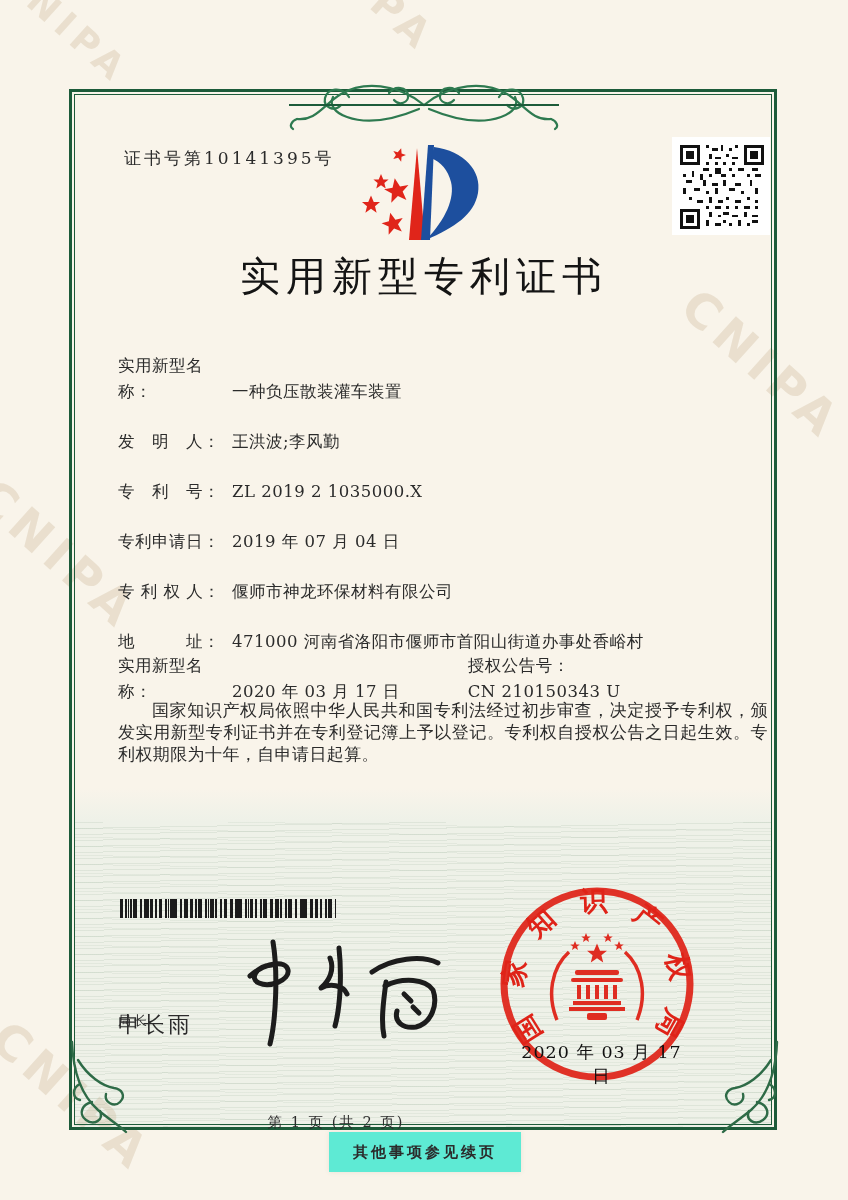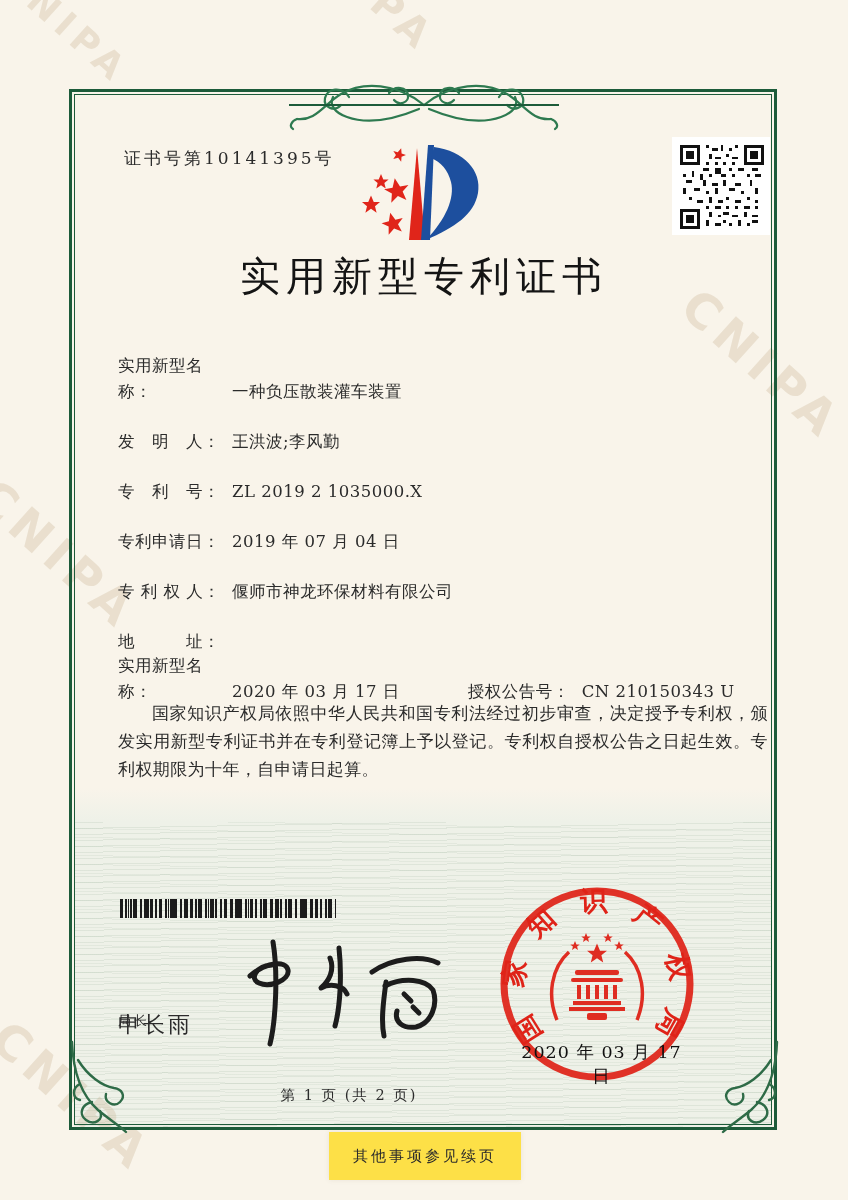--- a/index.html
+++ b/index.html
@@ -34,42 +34,42 @@
   .qr-patch{left:672px;top:137px;width:98px;height:98px;background:#ffffff;z-index:4;}
   .qr{left:680px;top:145px;z-index:5;}
   .title{left:0;top:249px;width:848px;text-align:center;font-size:40px;font-weight:normal;
     letter-spacing:6px;color:#141414;z-index:4;}
   
   .fields{left:118px;top:351px;width:662px;font-size:16.5px;z-index:4;}
   .frow{display:flex;height:50px;align-items:flex-end;line-height:26px;}
   .frow.first{height:54px;}
   .flabel{flex:none;width:114px;letter-spacing:0.5px;}
   .fvalue{letter-spacing:0.5px;}
-  .pair2{margin-left:68px;display:flex;}
-  
-  .paragraphs{left:118px;top:699px;width:650px;font-size:17px;line-height:28px;
+  .pair2{margin-left:68px;display:flex;flex-direction:column;}
+  
+  .paragraphs{left:118px;top:699px;width:650px;font-size:17px;line-height:22px;
     text-align:justify;z-index:4;}
   .paragraphs p{margin:0;text-indent:2em;letter-spacing:0.4px;}
   
   .barcode{left:120px;top:899px;width:216px;height:19px;z-index:4;
     background-image:
       repeating-linear-gradient(90deg,#1b1b1b 0 2px,rgba(0,0,0,0) 2px 5px),
       repeating-linear-gradient(90deg,#1b1b1b 0 1px,rgba(0,0,0,0) 1px 8px),
       repeating-linear-gradient(90deg,#1b1b1b 0 3px,rgba(0,0,0,0) 3px 13px);}
   .officer-title{left:118px;top:1012px;font-size:13px;letter-spacing:3px;z-index:4;text-align:center;}
   .officer-name{left:118px;top:1010px;font-size:22px;letter-spacing:3px;z-index:4;}
   .signature{left:226px;top:936px;z-index:4;}
   .seal{left:497px;top:884px;z-index:4;}
   .seal-date{left:509px;top:1040px;width:185px;text-align:center;font-size:17.5px;
     color:#101010;z-index:5;letter-spacing:1px;}
-  .page-info{left:0;top:1086px;width:672px;text-align:center;font-size:14.5px;
-    letter-spacing:2px;z-index:4;margin-left:13px;}
-  .note-box{left:329px;top:1132px;width:192px;height:48px;background:#fde047;
+  .page-info{left:0;top:1113px;width:672px;text-align:center;font-size:14.5px;
+    letter-spacing:2px;z-index:4;}
+  .note-box{left:329px;top:1132px;width:192px;height:40px;background:#5eead4;
     display:flex;align-items:center;justify-content:center;font-size:15px;
-    letter-spacing:3px;z-index:4;box-shadow:0 0 5px rgba(120,110,80,0.12);}
+    letter-spacing:3px;z-index:4;box-shadow:0 0 5px rgba(120,110,80,0.12);font-weight:bold;}
   
   .flourish-top{left:289px;top:79px;z-index:4;}
   .corner-br{left:721px;top:1040px;z-index:4;}
   .corner-bl{left:66px;top:1040px;z-index:4;transform:scaleX(-1);}
   .seal-ring-text{font-size:27px;font-weight:bold;fill:#df2318;letter-spacing:2px;}
 </style>
 </head>
 <body>
 
 <div class="abs wm wm1">CNIPA</div>
@@ -250,20 +250,21 @@
   <div class="frow">
     <span class="flabel">专利申请日：</span>
     <span class="fvalue">2019 年 07 月 04 日</span>
   </div>
   <div class="frow">
     <span class="flabel">专 利 权 人：</span>
     <span class="fvalue">偃师市神龙环保材料有限公司</span>
   </div>
   <div class="frow">
     <span class="flabel">地　　　址：</span>
+    <span class="fvalue">471000 河南省洛阳市偃师市首阳山街道办事处香峪村</span>
   </div>
   <div class="frow">
     <span class="flabel">实用新型名称：</span>
     <span class="fvalue">2020 年 03 月 17 日</span>
     <span class="pair2">
       <span class="flabel">授权公告号：</span>
       <span class="fvalue">CN 210150343 U</span>
     </span>
   </div>
 </div>

